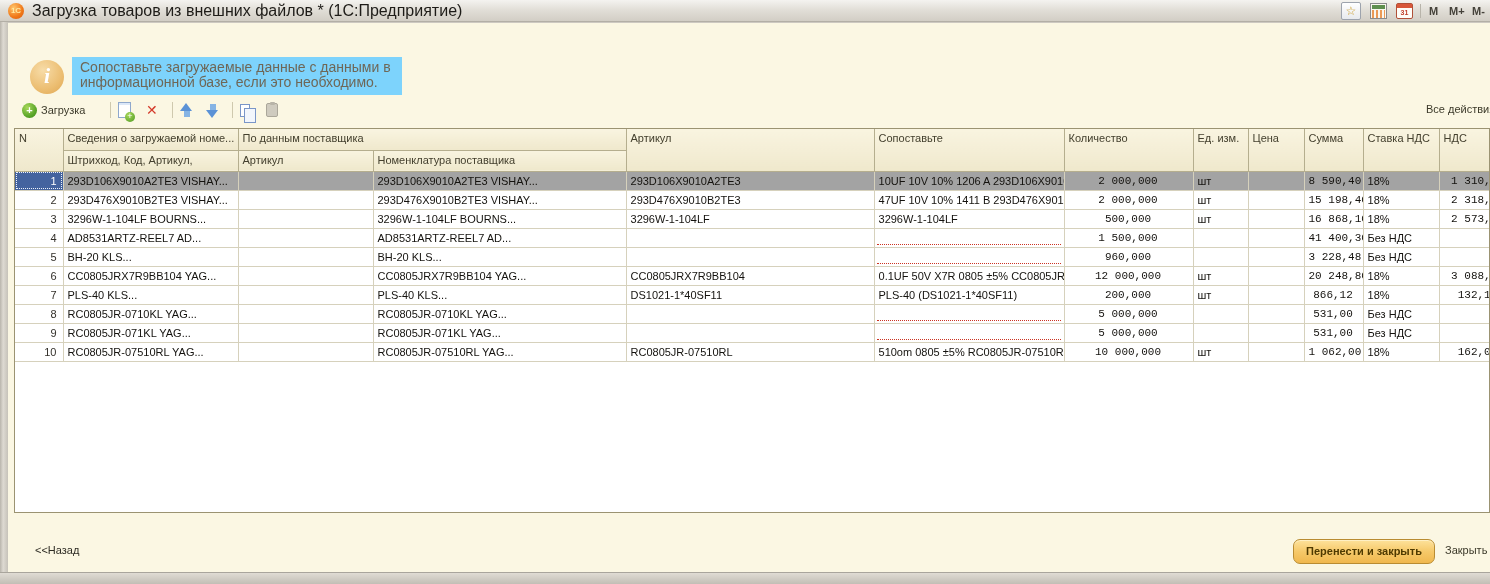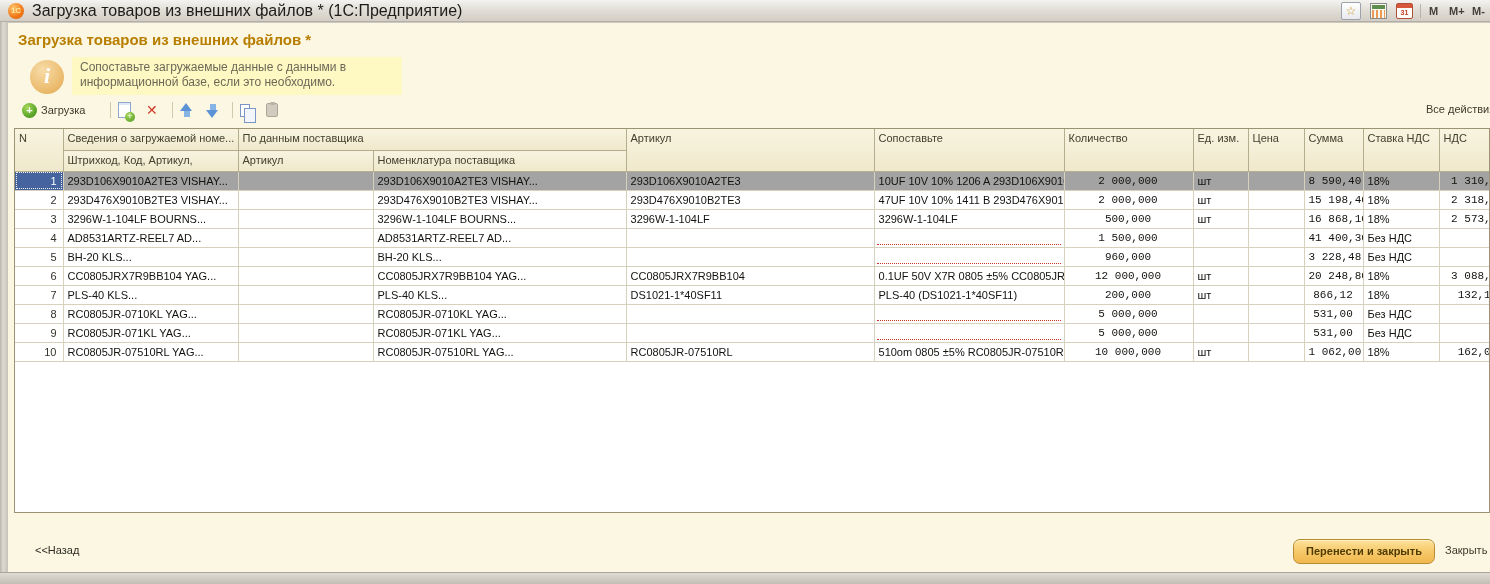--- a/index.html
+++ b/index.html
@@ -35,22 +35,22 @@
     background:linear-gradient(180deg,#E0DCD4,#C2BEB5); border-top:1px solid #A9A59C; }
 
   
   .content { position:absolute; left:8px; top:23px; width:1482px; height:549px; background:#FBF7E3; overflow:hidden; }
   .page-title { position:absolute; left:10px; top:8px; font-size:15px; font-weight:bold; color:#B87E00; }
 
   .info-icon { position:absolute; left:22px; top:37px; width:34px; height:34px; border-radius:17px;
     background:radial-gradient(circle at 38% 30%,#F7DCA8,#ECBE72 60%,#DFA652);
     color:#FFFFFF; font-family:"Liberation Serif",serif; font-style:italic; font-weight:bold;
     font-size:22px; text-align:center; line-height:32px; }
-  .info-box { position:absolute; left:64px; top:34px; width:330px; height:38px; background:#fef9c3;
-    padding:3px 8px; font-size:12px; line-height:15px; color:#6E6757; }
+  .info-box { position:absolute; left:64px; top:34px; width:330px; height:38px; background:#7dd3fc;
+    padding:3px 8px; font-size:14px; line-height:15px; color:#6E6757; }
 
   
   .toolbar { position:absolute; left:14px; top:76px; width:1460px; height:24px; }
   .t-item { position:absolute; top:0; height:22px; display:flex; align-items:center; cursor:default; }
   .add-btn { left:0; }
   .plus-circle { width:15px; height:15px; border-radius:8px; margin-right:4px;
     background:radial-gradient(circle at 35% 30%,#A8D85A,#57A327 65%,#3F8A18);
     color:#fff; font-size:11px; font-weight:bold; text-align:center; line-height:14px; }
   .add-label { font-size:11px; color:#3C3A2A; }
   .v-sep { position:absolute; top:3px; width:1px; height:16px; background:#CFC9AE; }
@@ -116,21 +116,20 @@
   <span class="mem-btn mem-m">M</span>
   <span class="mem-btn mem-mp">M+</span>
   <span class="mem-btn mem-mm">M-</span>
 </div>
 
 <div class="frame-left"></div>
 <div class="frame-bottom"></div>
 
 <div class="content">
 
-  <div class="page-title">Загрузка товаров из внешних файлов *</div>
 
   <div class="info-icon">i</div>
   <div class="info-box">
     <div>Сопоставьте загружаемые данные с данными в</div>
     <div>информационной базе, если это необходимо.</div>
   </div>
 
   <div class="toolbar">
     <div class="t-item add-btn">
       <span class="plus-circle">+</span>

